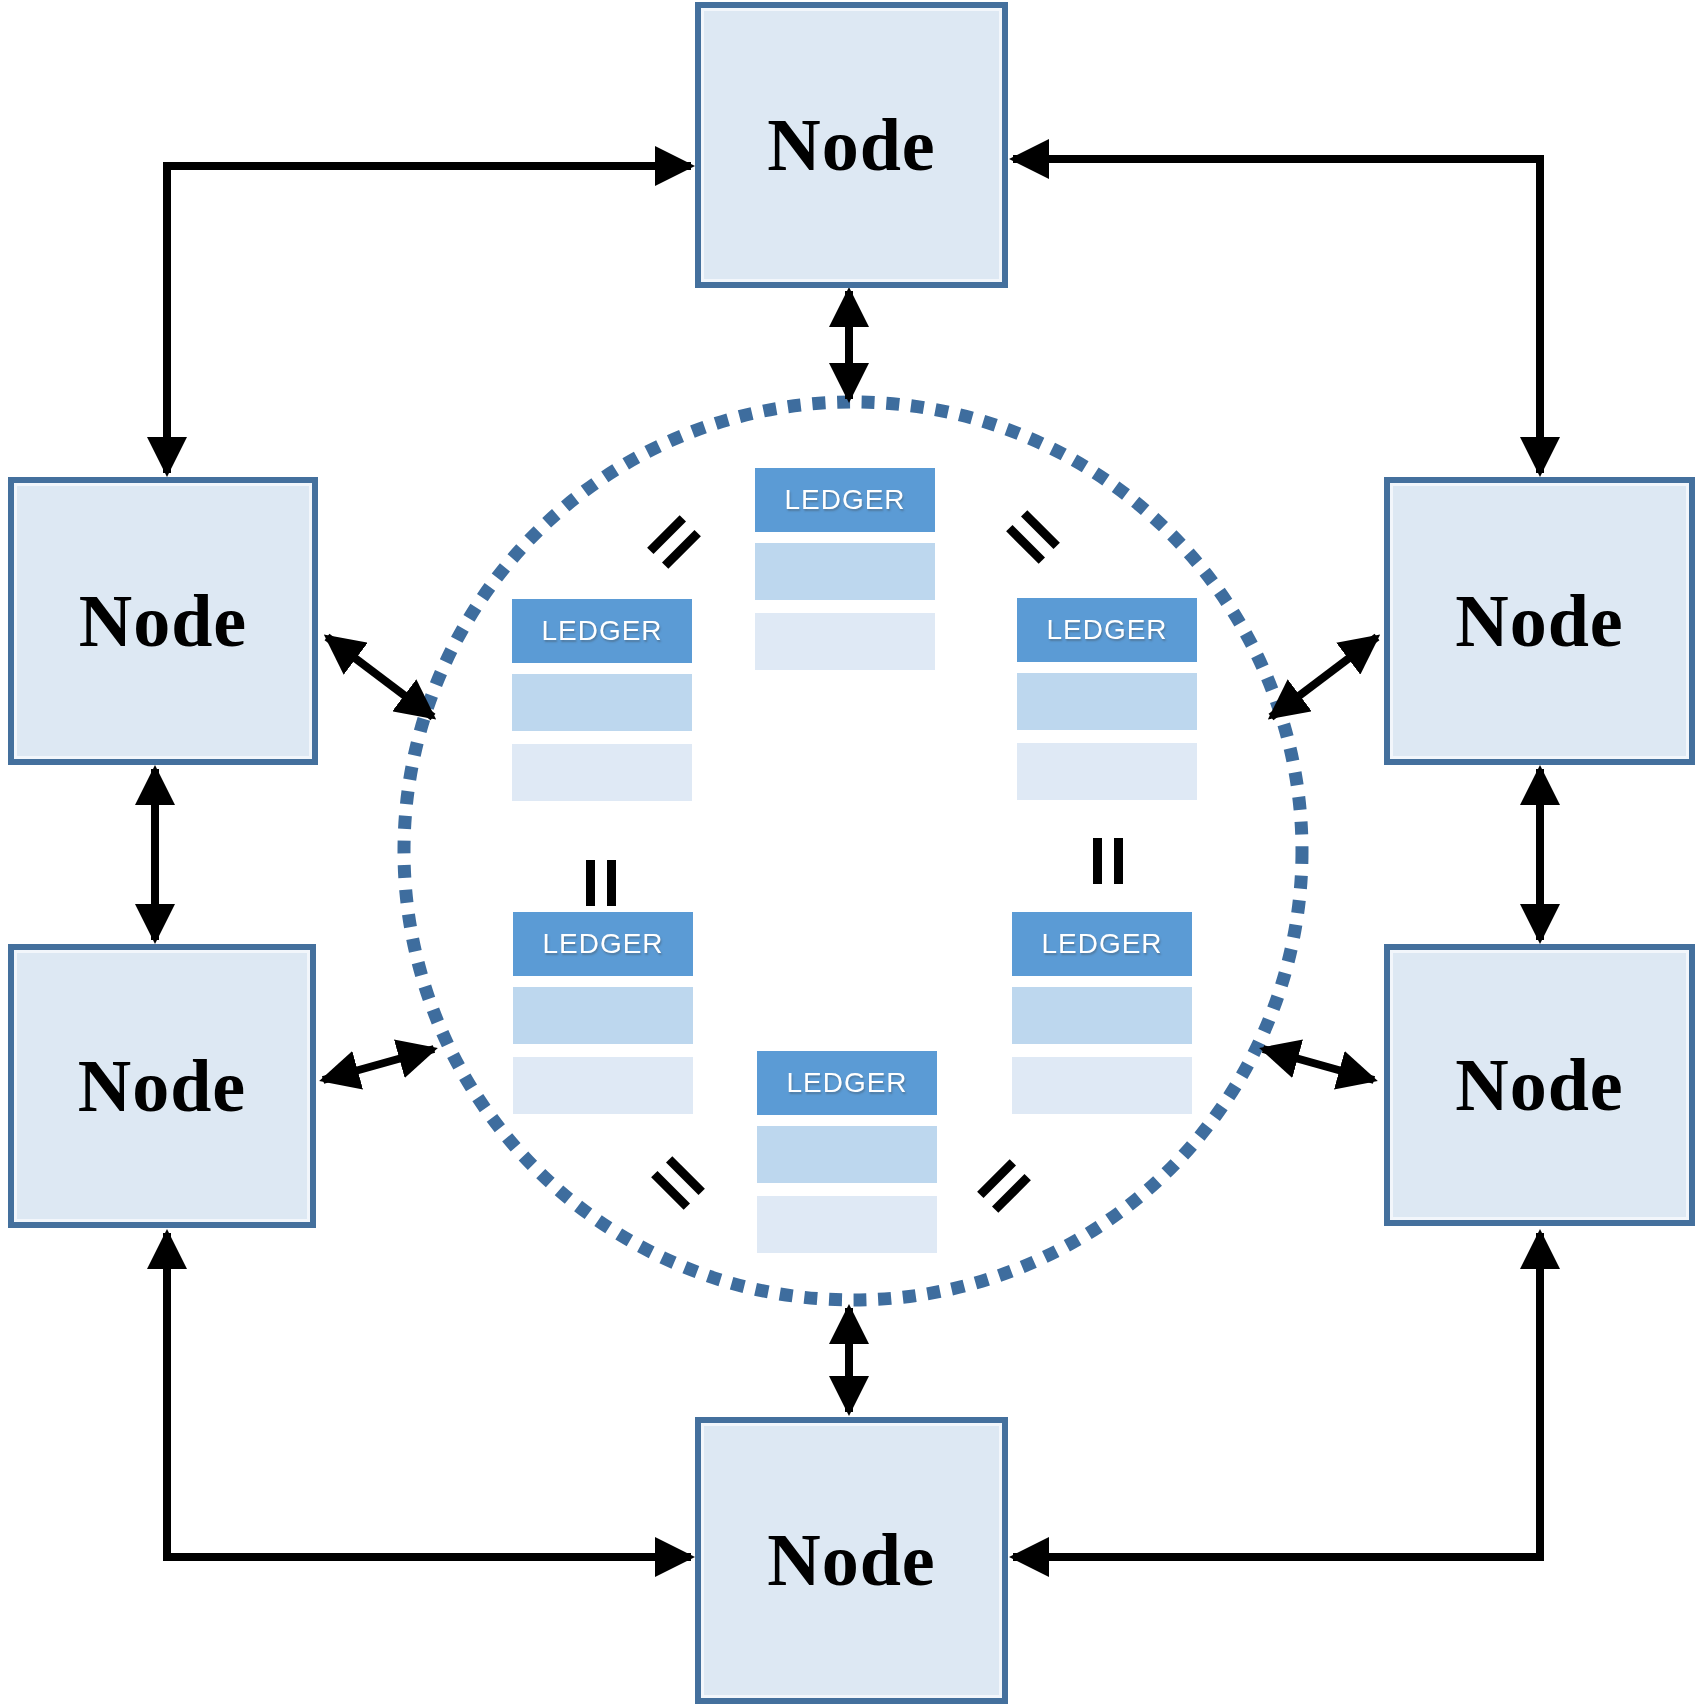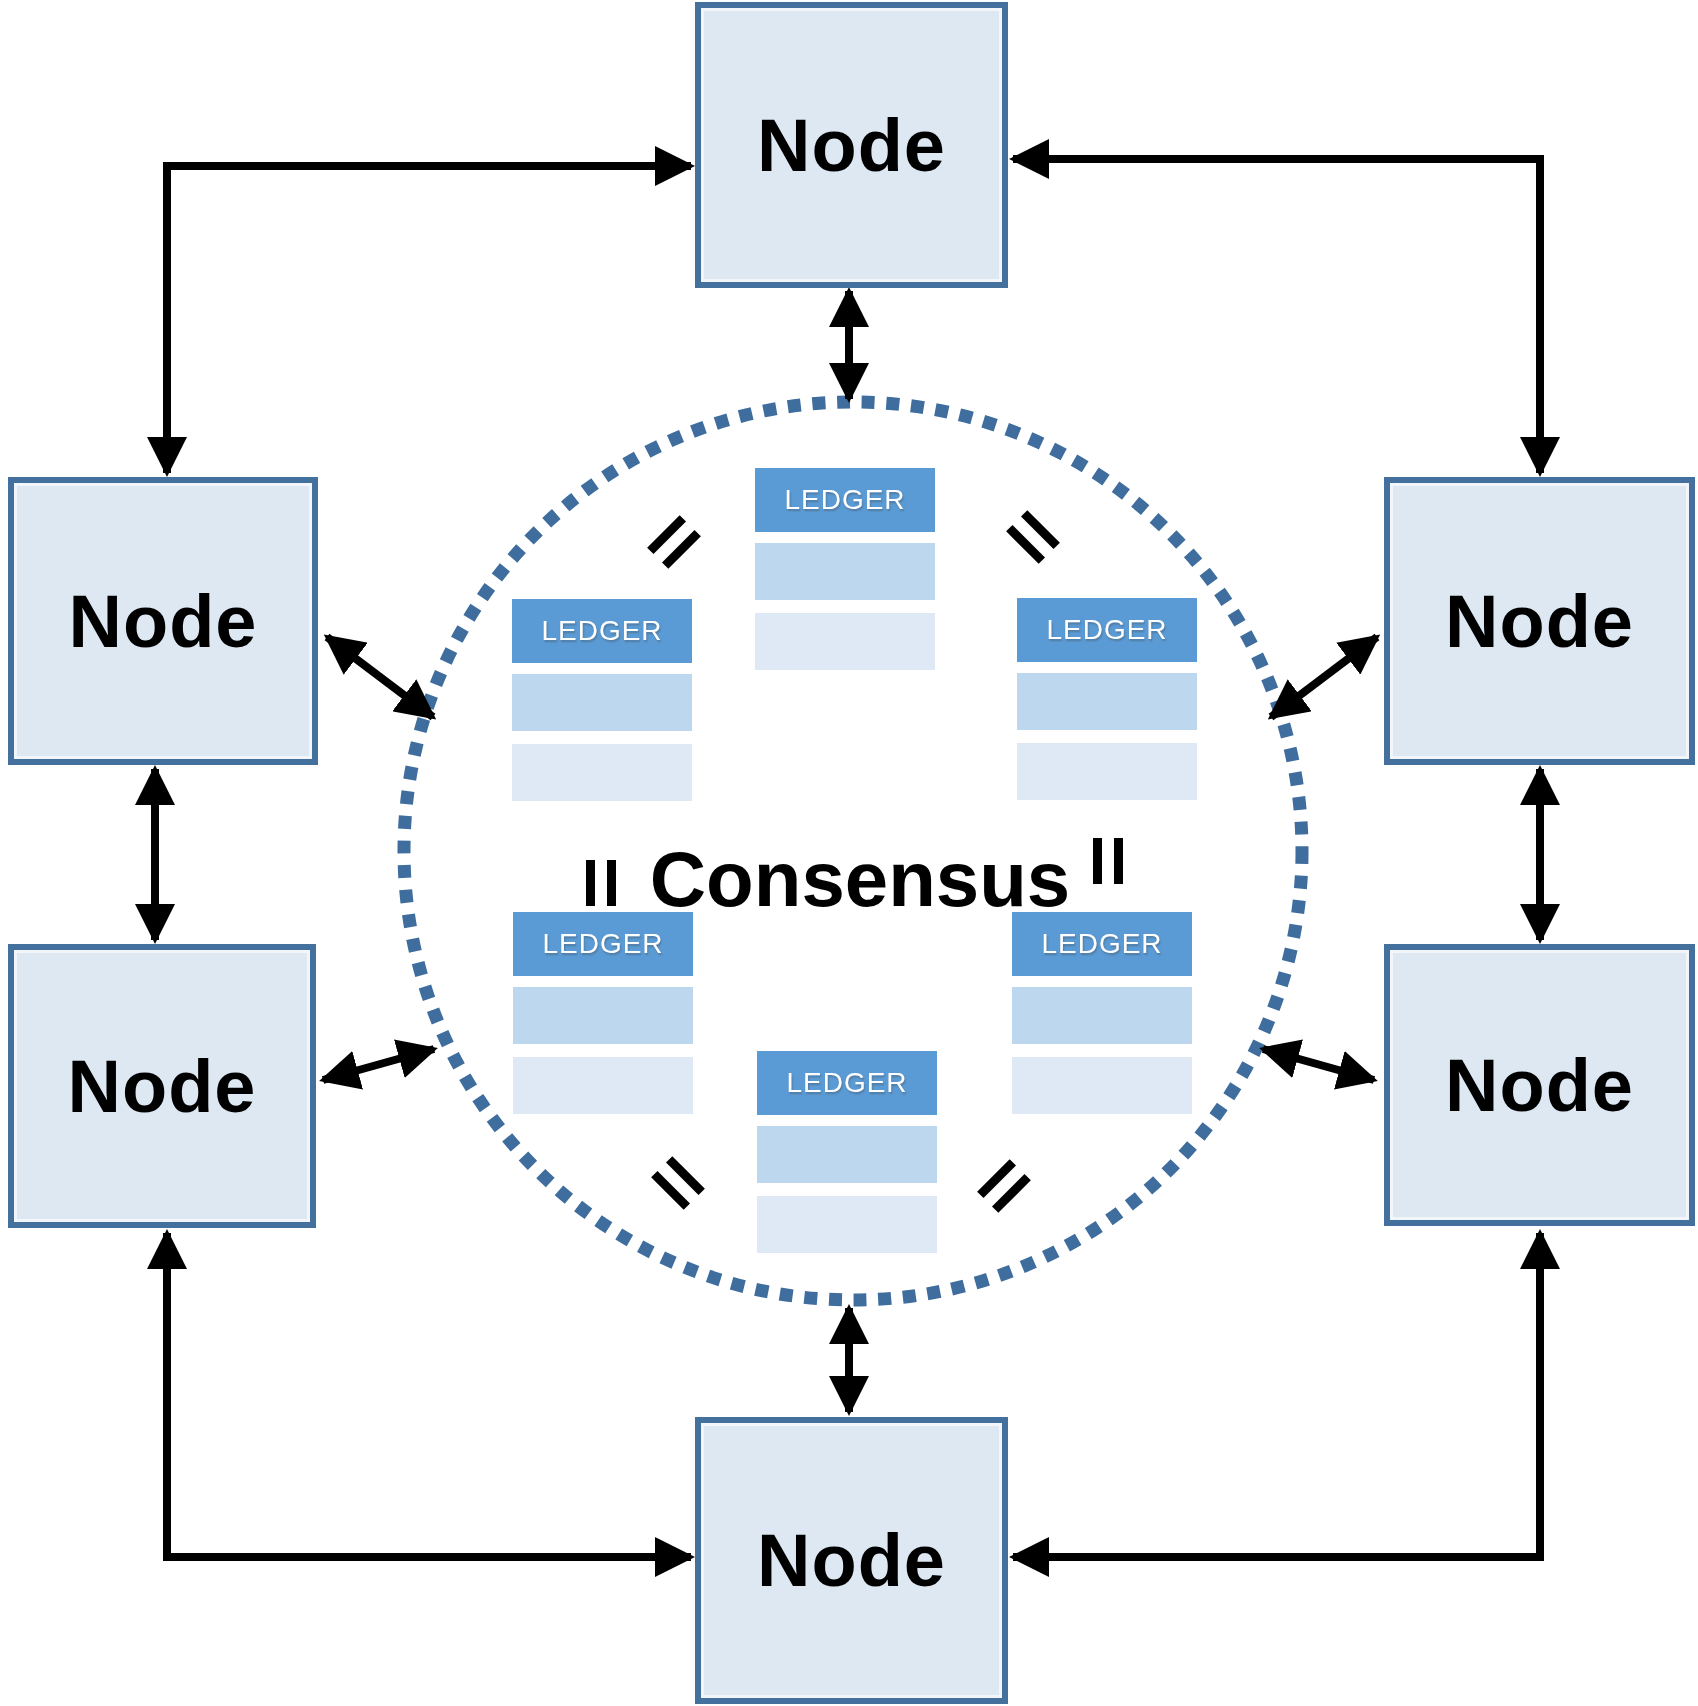--- a/index.html
+++ b/index.html
@@ -5,21 +5,21 @@
   html,body{margin:0;padding:0;background:#ffffff;}
   body{width:1698px;height:1706px;overflow:hidden;
        font-family:"Liberation Sans","DejaVu Sans",sans-serif;}
   .canvas{position:relative;width:1698px;height:1706px;background:#ffffff;}
   svg.connectors{position:absolute;left:0;top:0;width:1698px;height:1706px;}
 
   
   .node{position:absolute;box-sizing:border-box;
         background:#dde8f3;border:6px solid #44709d;
         display:flex;align-items:center;justify-content:center;
-        box-shadow:inset 0 0 0 3px #f2f6fb;}
+        box-shadow:inset 0 0 0 3px #f2f6fb;font-family:Liberation Serif, serif;}
   .node span{font-size:74px;font-weight:bold;color:#000000;letter-spacing:1px;}
   .node-top        {left:695px; top:2px;    width:313px;height:286px;}
   .node-left-upper {left:8px;   top:477px;  width:310px;height:288px;}
   .node-left-lower {left:8px;   top:944px;  width:308px;height:284px;}
   .node-right-upper{left:1384px;top:477px;  width:311px;height:288px;}
   .node-right-lower{left:1384px;top:944px;  width:311px;height:282px;}
   .node-bottom     {left:695px; top:1417px; width:313px;height:287px;}
 
   
   .ledger{position:absolute;width:180px;}
@@ -125,21 +125,20 @@
     <div class="hdr">LEDGER</div>
     <div class="row1"></div>
     <div class="row2"></div>
   </div>
   <div class="ledger ledger-bottom">
     <div class="hdr">LEDGER</div>
     <div class="row1"></div>
     <div class="row2"></div>
   </div>
 
-  <div class="consensus">Consensus</div>
 
   <div class="eq eq-ul">
       <div class="b t"></div>
       <div class="b d"></div>
     </div>
   <div class="eq eq-ur">
       <div class="b t"></div>
       <div class="b d"></div>
     </div>
   <div class="eq eq-ml">

